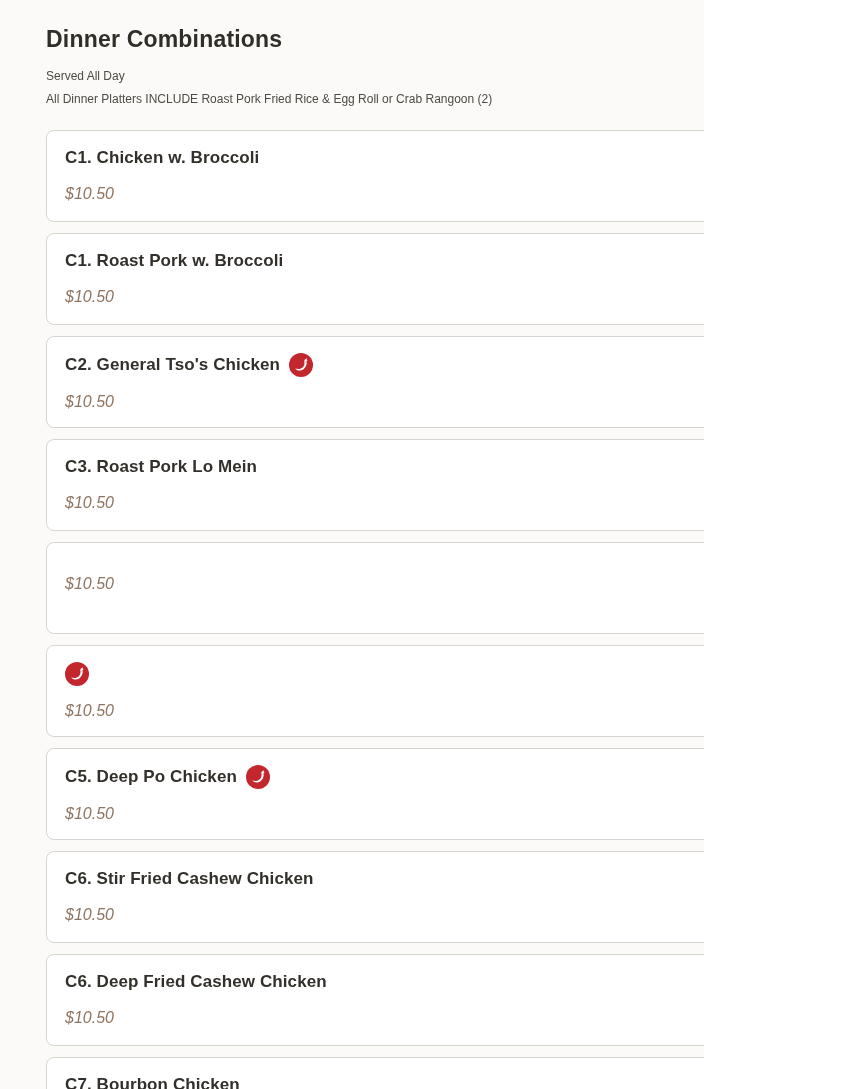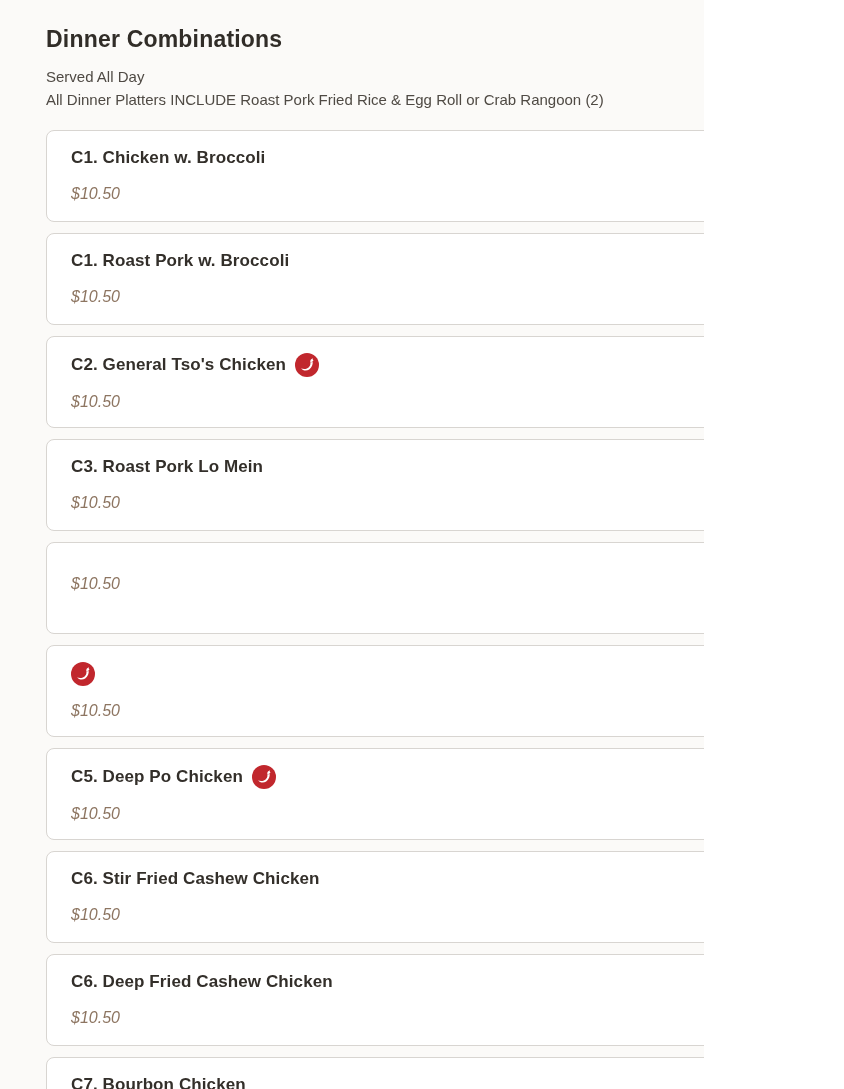--- a/index.html
+++ b/index.html
@@ -25,33 +25,33 @@
     overflow: hidden;
   }
   .section-title {
     font-size: 23px;
     font-weight: 700;
     color: #312d28;
     letter-spacing: 0.2px;
     margin-bottom: 12px;
   }
   .section-subtitle, .section-note {
-    font-size: 15px;
+    font-size: 12px;
     color: #4f4a44;
     line-height: 23px;
   }
   .menu-list { margin-top: 19px; }
   .menu-card {
     width: 766px;
     height: 92px;
     background: #ffffff;
     border: 1px solid #d8d5d1;
     border-radius: 8px;
     margin-bottom: 11px;
-    padding: 16px 24px;
+    padding: 16px 18px;
     cursor: pointer;
   }
   .menu-card-title-row {
     display: flex;
     align-items: center;
     gap: 9px;
   }
   .menu-card-title {
     font-size: 17px;
     font-weight: 700;

